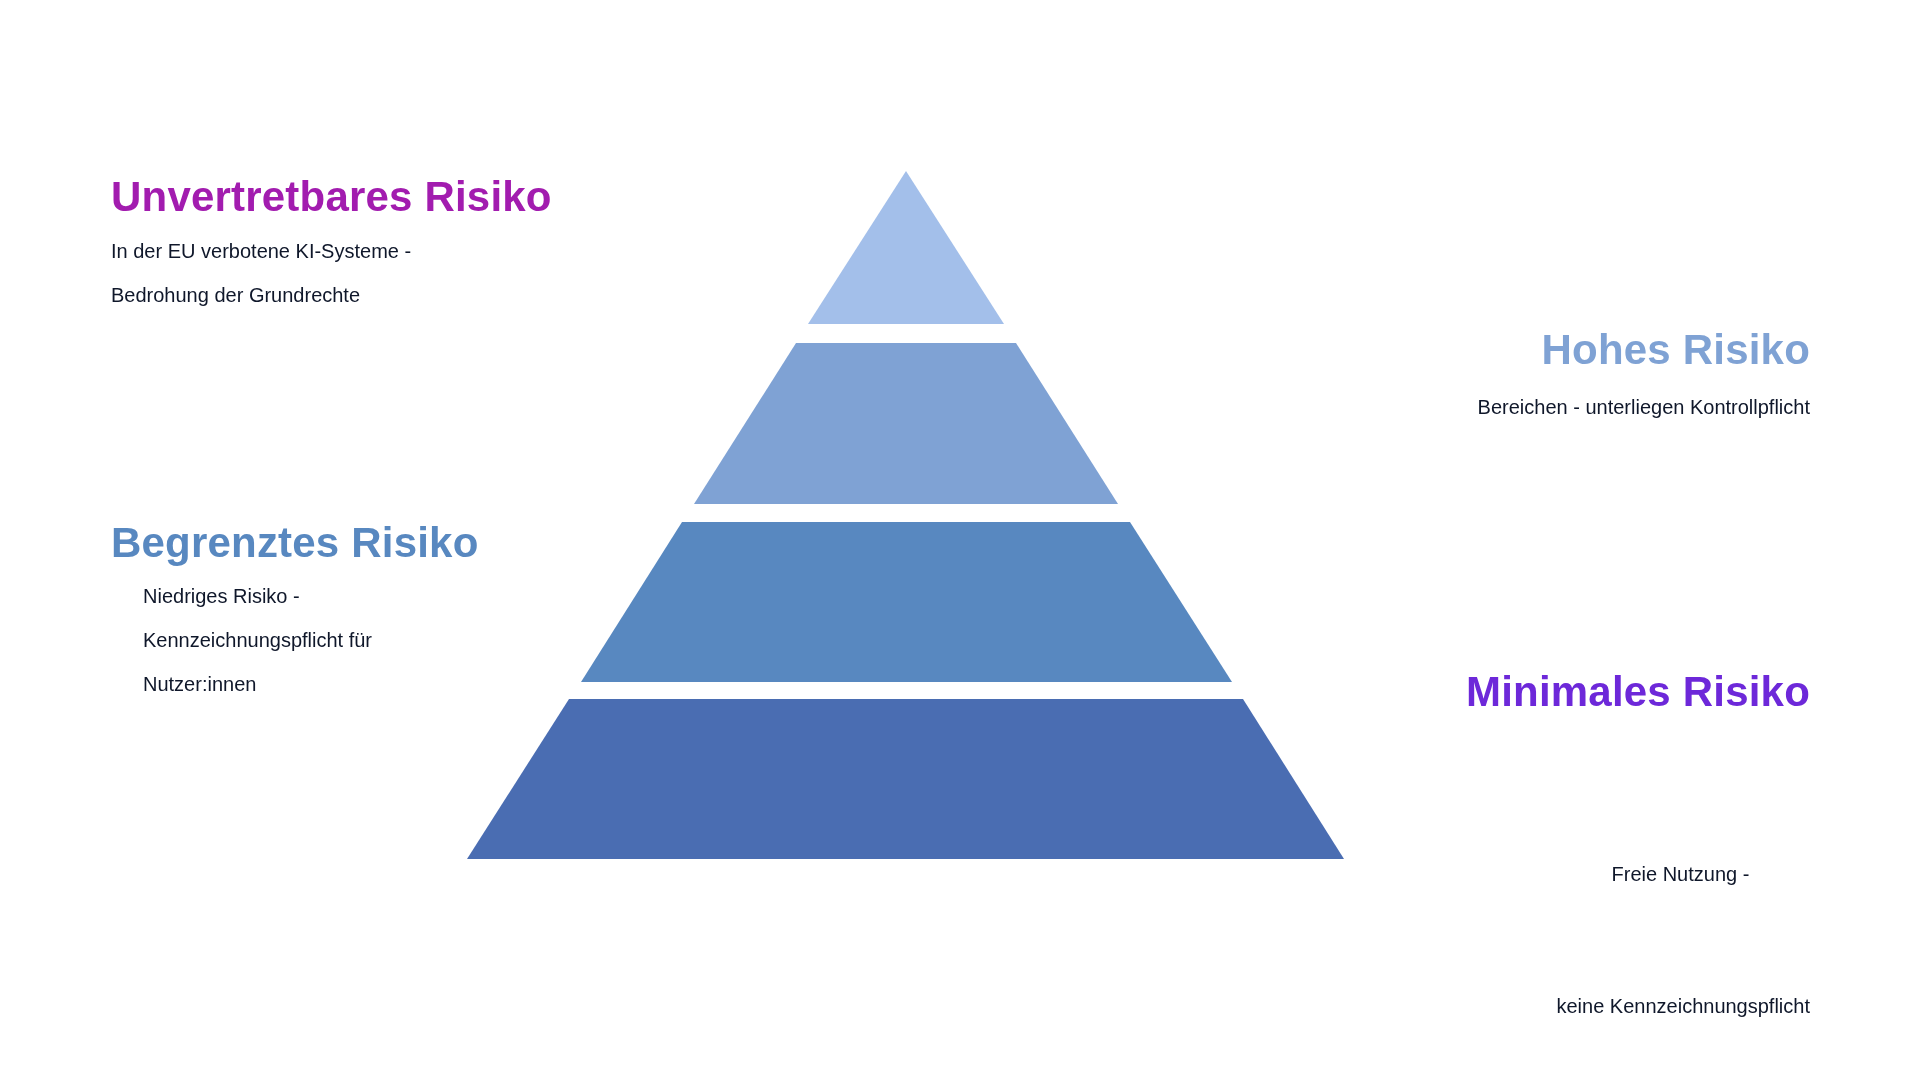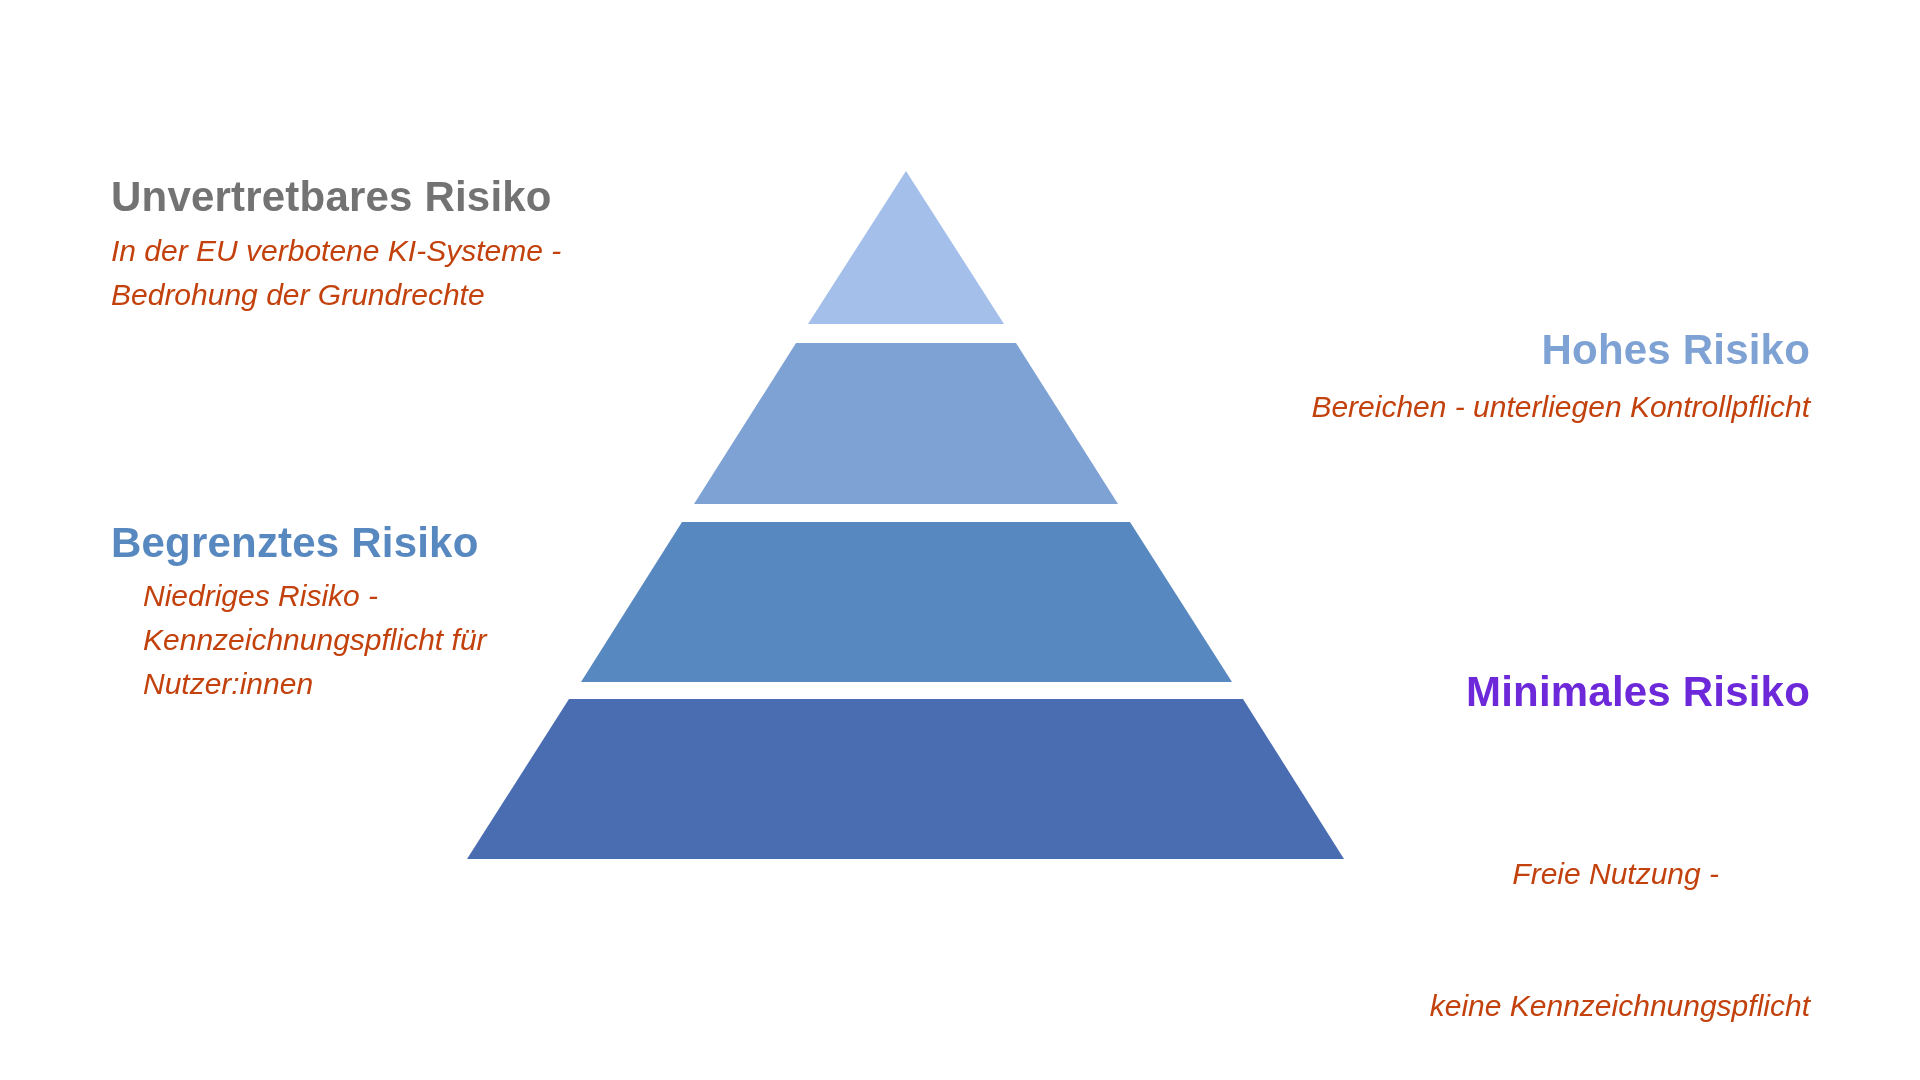--- a/index.html
+++ b/index.html
@@ -31,43 +31,42 @@
       font-size: 42px;
       line-height: 48px;
       white-space: nowrap;
       letter-spacing: 0.2px;
     }
     .body {
       position: absolute;
       margin: 0;
       font-family: "Liberation Sans", sans-serif;
       font-weight: normal;
-      font-size: 30px;
+      font-size: 20px;
       line-height: 44px;
-      color: #c2410c;
+      color: #0f172a;
       white-space: nowrap;
-      font-style: italic;
     }
     .body span { display: block; }
     .left { left: 111px; text-align: left; }
     .right { right: 110px; text-align: center; }
   </style>
 </head>
 <body>
 
 <div class="canvas">
 
   <svg class="pyramid" viewBox="0 0 1920 1080" xmlns="http://www.w3.org/2000/svg">
     <polygon points="906,171 1004,324 808,324" fill="#A3BFEA"></polygon>
     <polygon points="796,343 1016,343 1118,504 694,504" fill="#7FA2D4"></polygon>
     <polygon points="682,522 1130,522 1232,682 581,682" fill="#5888C0"></polygon>
     <polygon points="569,699 1243,699 1344,859 467,859" fill="#4A6DB2"></polygon>
   </svg>
 
-  <h2 class="title left" style="top:173px; color:#737373;">Unvertretbares Risiko</h2>
+  <h2 class="title left" style="top:173px; color:#a21caf;">Unvertretbares Risiko</h2>
   <div class="body left" style="top:229px;">
     <span>In der EU verbotene KI-Systeme -</span>
     <span>Bedrohung der Grundrechte</span>
   </div>
 
   <h2 class="title right" style="top:326px; color:#7FA2D4;">Hohes Risiko</h2>
   <div class="body right" style="top:385px;">
     <span>Bereichen - unterliegen Kontrollpflicht</span>
   </div>
 

